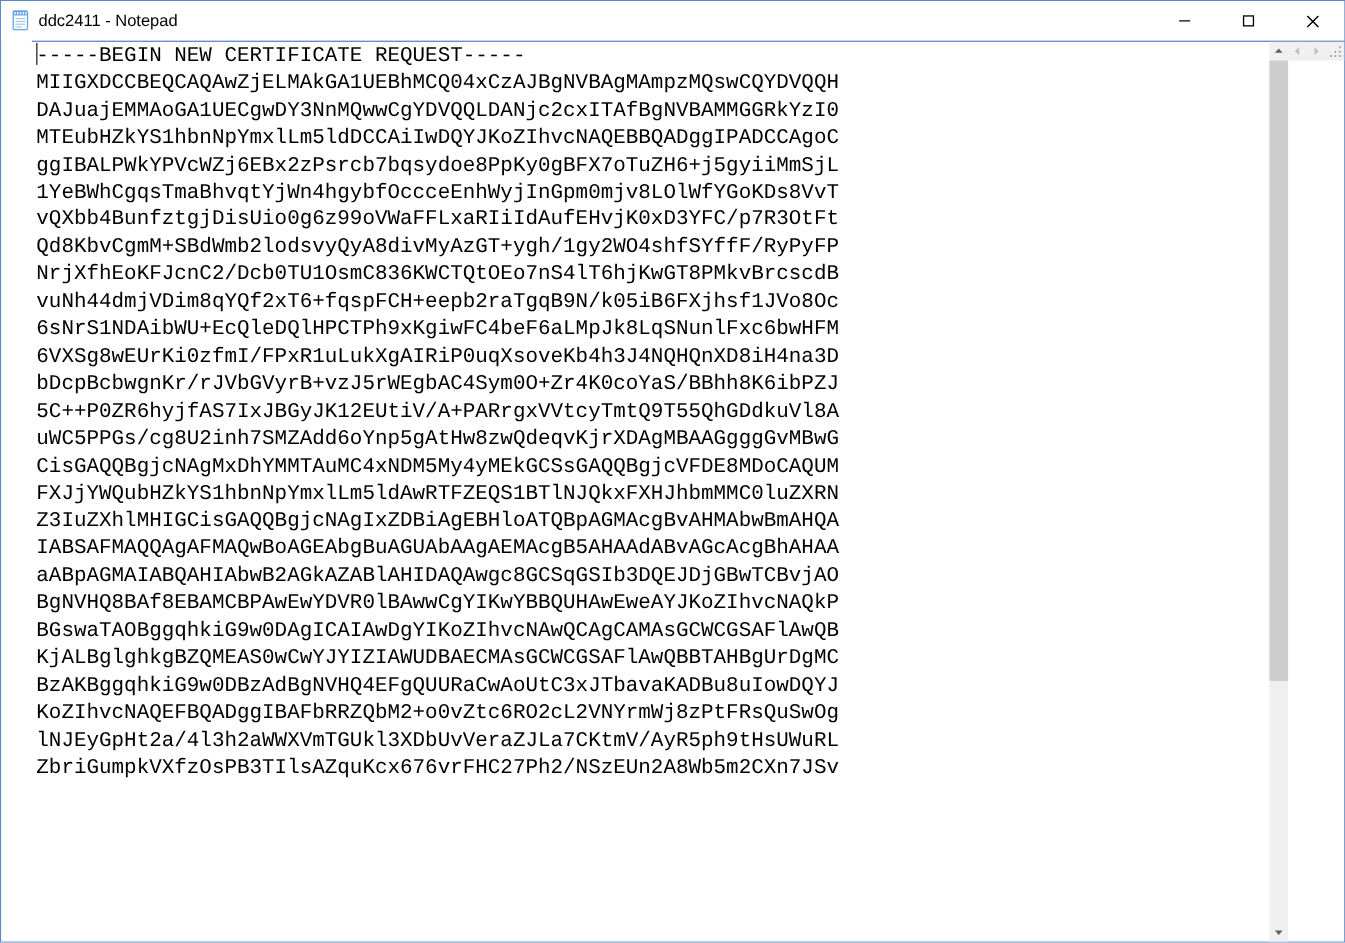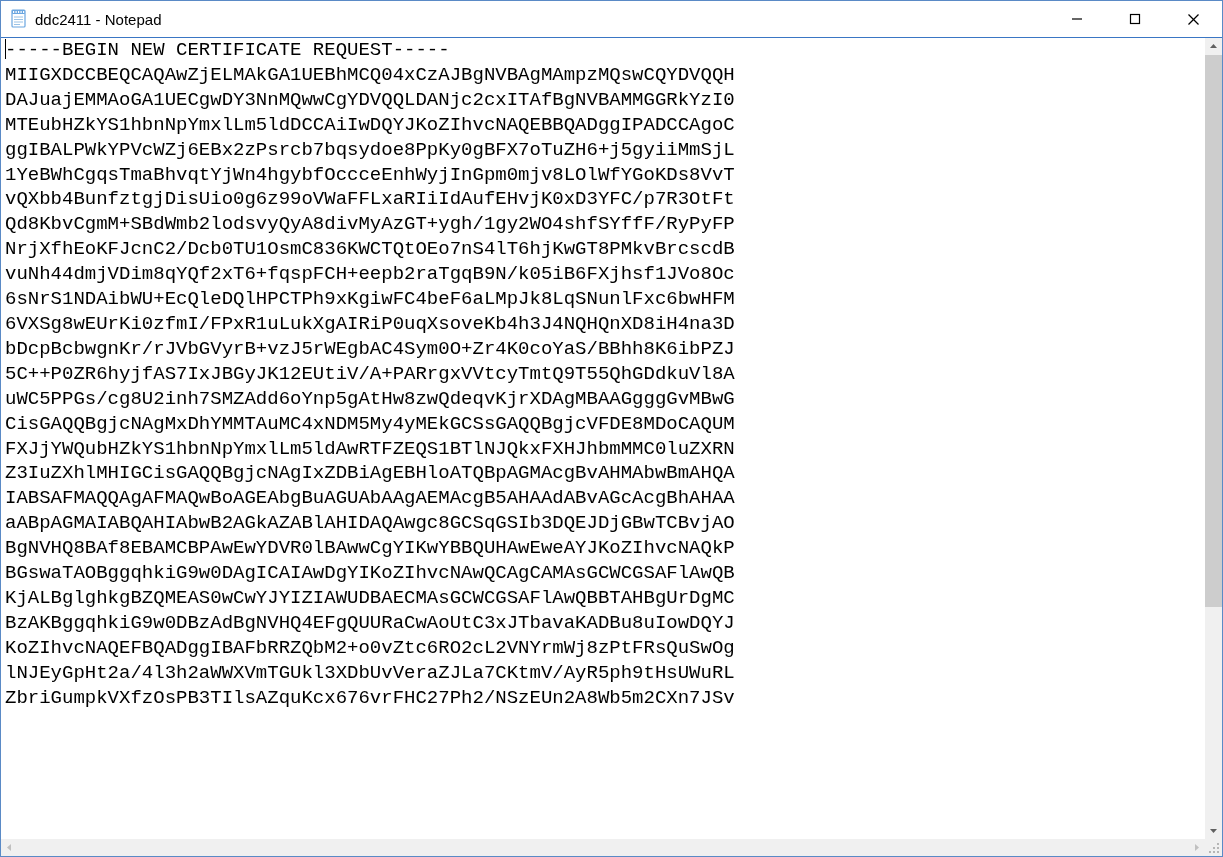--- a/index.html
+++ b/index.html
@@ -64,23 +64,23 @@
     background: #fff;
     font-size: 15px;
   }
   .menu-item {
     padding: 2px 10px;
     color: #000;
   }
   .client {
     flex: 1;
     display: flex;
-    flex-direction: column;
     border-top: 1px solid #3a76c4;
     min-height: 0;
+    margin-left: 28px;
   }
   .text-wrap {
     flex: 1;
     display: flex;
     min-height: 0;
   }
   .editor {
     flex: 1;
     white-space: pre;
     font-family: Consolas, "Courier New", monospace;

